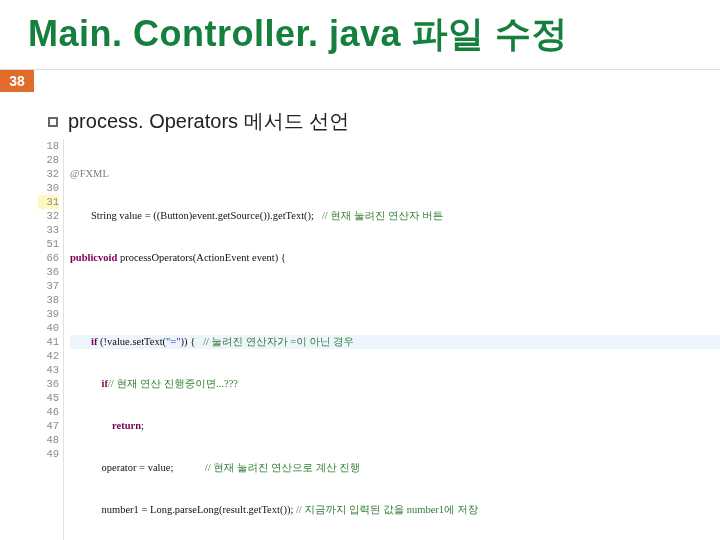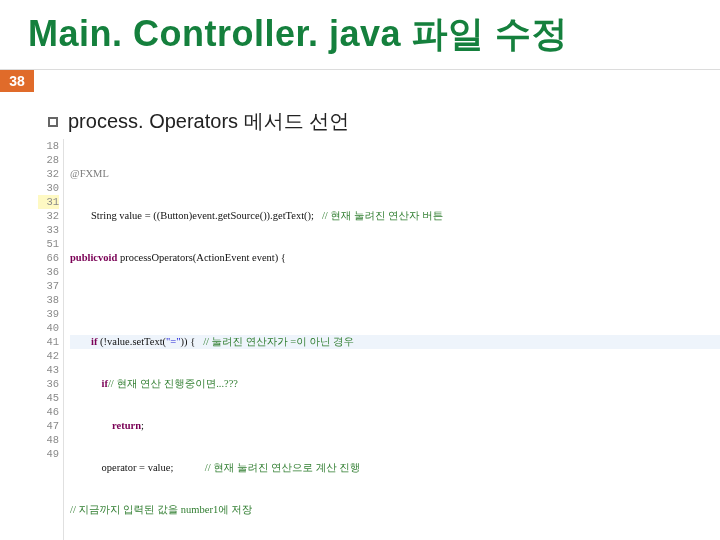--- a/index.html
+++ b/index.html
@@ -72,21 +72,21 @@
     </div>
     <div class="code">
       <div class="row"><span class="ann tok">@FXML</span></div>
       <div class="row"><span class="txt tok">        String value = ((Button)event.getSource()).getText();   </span><span class="cm tok">// 현재 눌려진 연산자 버튼</span></div>
       <div class="row"><span class="kw tok">public</span> <span class="kw tok">void</span><span class="txt tok"> processOperators(ActionEvent event) {</span></div>
       <div class="row"></div>
       <div class="row hl"><span class="txt tok">        </span><span class="kw tok">if</span><span class="txt tok"> (!value.setText(</span><span class="str tok">"="</span><span class="txt tok">)) {   </span><span class="cm tok">// 눌려진 연산자가 =이 아닌 경우</span></div>
       <div class="row"><span class="txt tok">            </span><span class="kw tok">if</span><span class="cm tok">// 현재 연산 진행중이면...???</span></div>
       <div class="row"><span class="txt tok">                </span><span class="kw tok">return</span><span class="txt tok">;</span></div>
       <div class="row"><span class="txt tok">            operator = value;            </span><span class="cm tok">// 현재 눌려진 연산으로 계산 진행</span></div>
-      <div class="row"><span class="cm tok">// 지금까지 입력된 값을 number1에 저장</span></div>
+      <div class="row"><span class="txt tok">            number1 = Long.parseLong(result.getText()); </span><span class="cm tok">// 지금까지 입력된 값을 number1에 저장</span></div>
       <div class="row"><span class="txt tok">            result.setText(</span><span class="str tok">""</span><span class="txt tok">);          </span><span class="cm tok">// 표시창의 내용을 지우고 number2 입력을 기다림</span></div>
       
       
       
       
       
       
       
       
       

